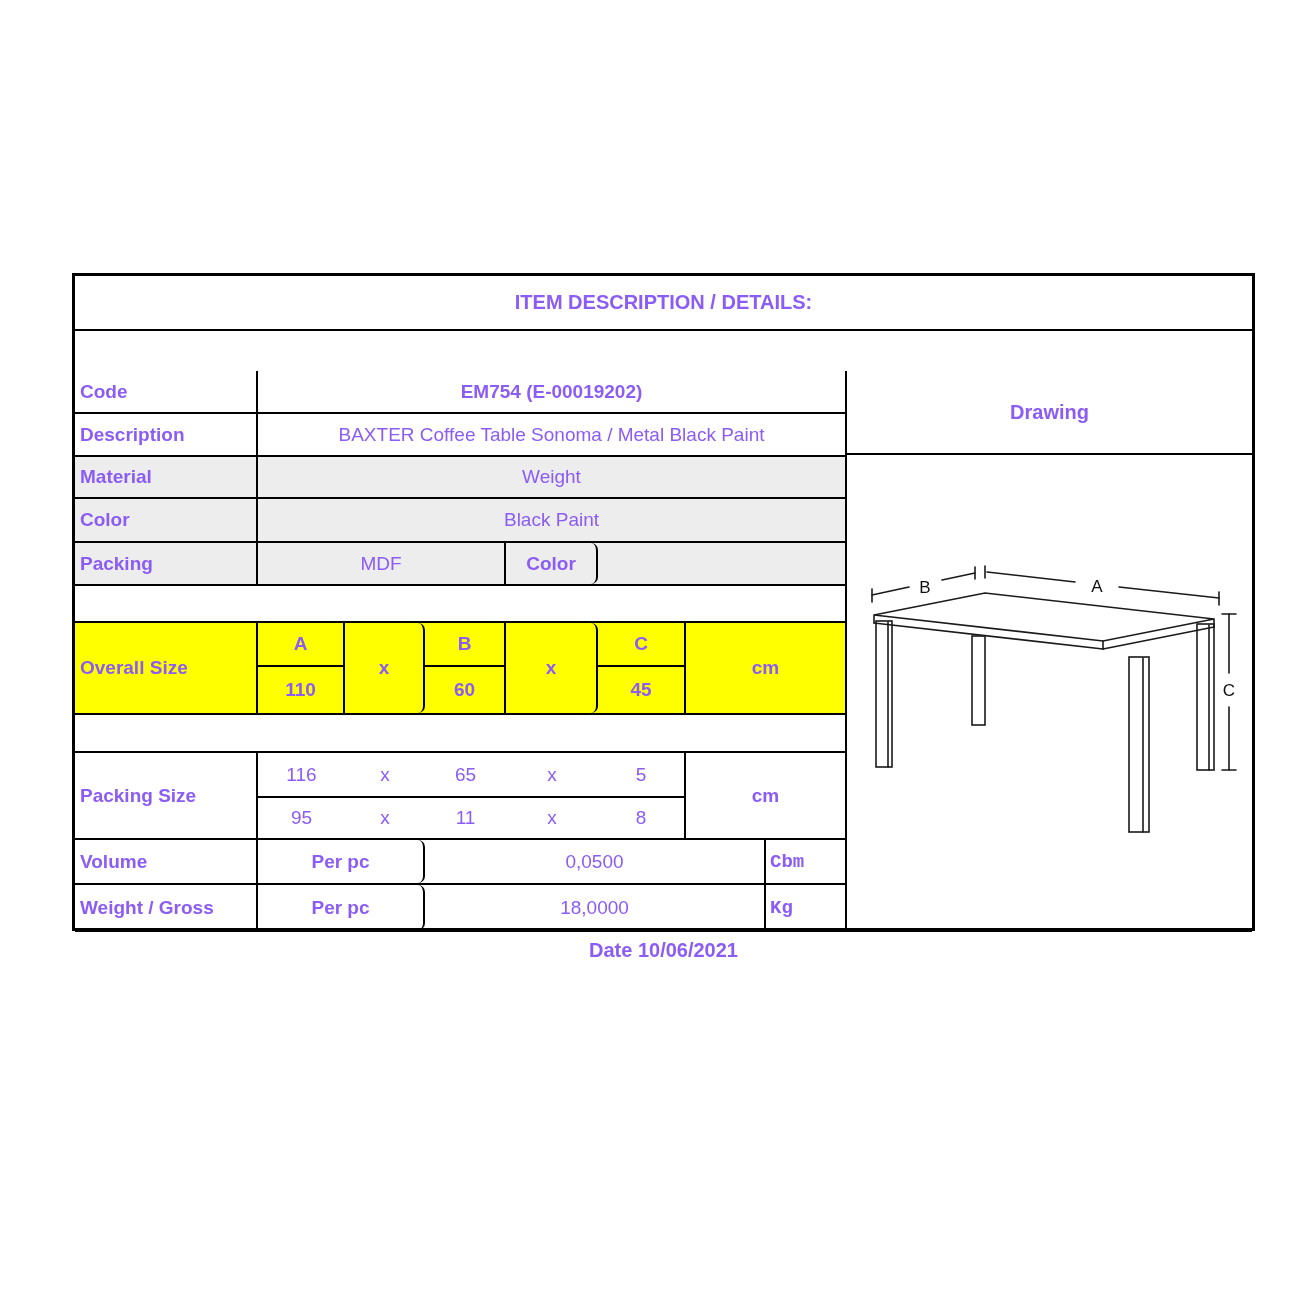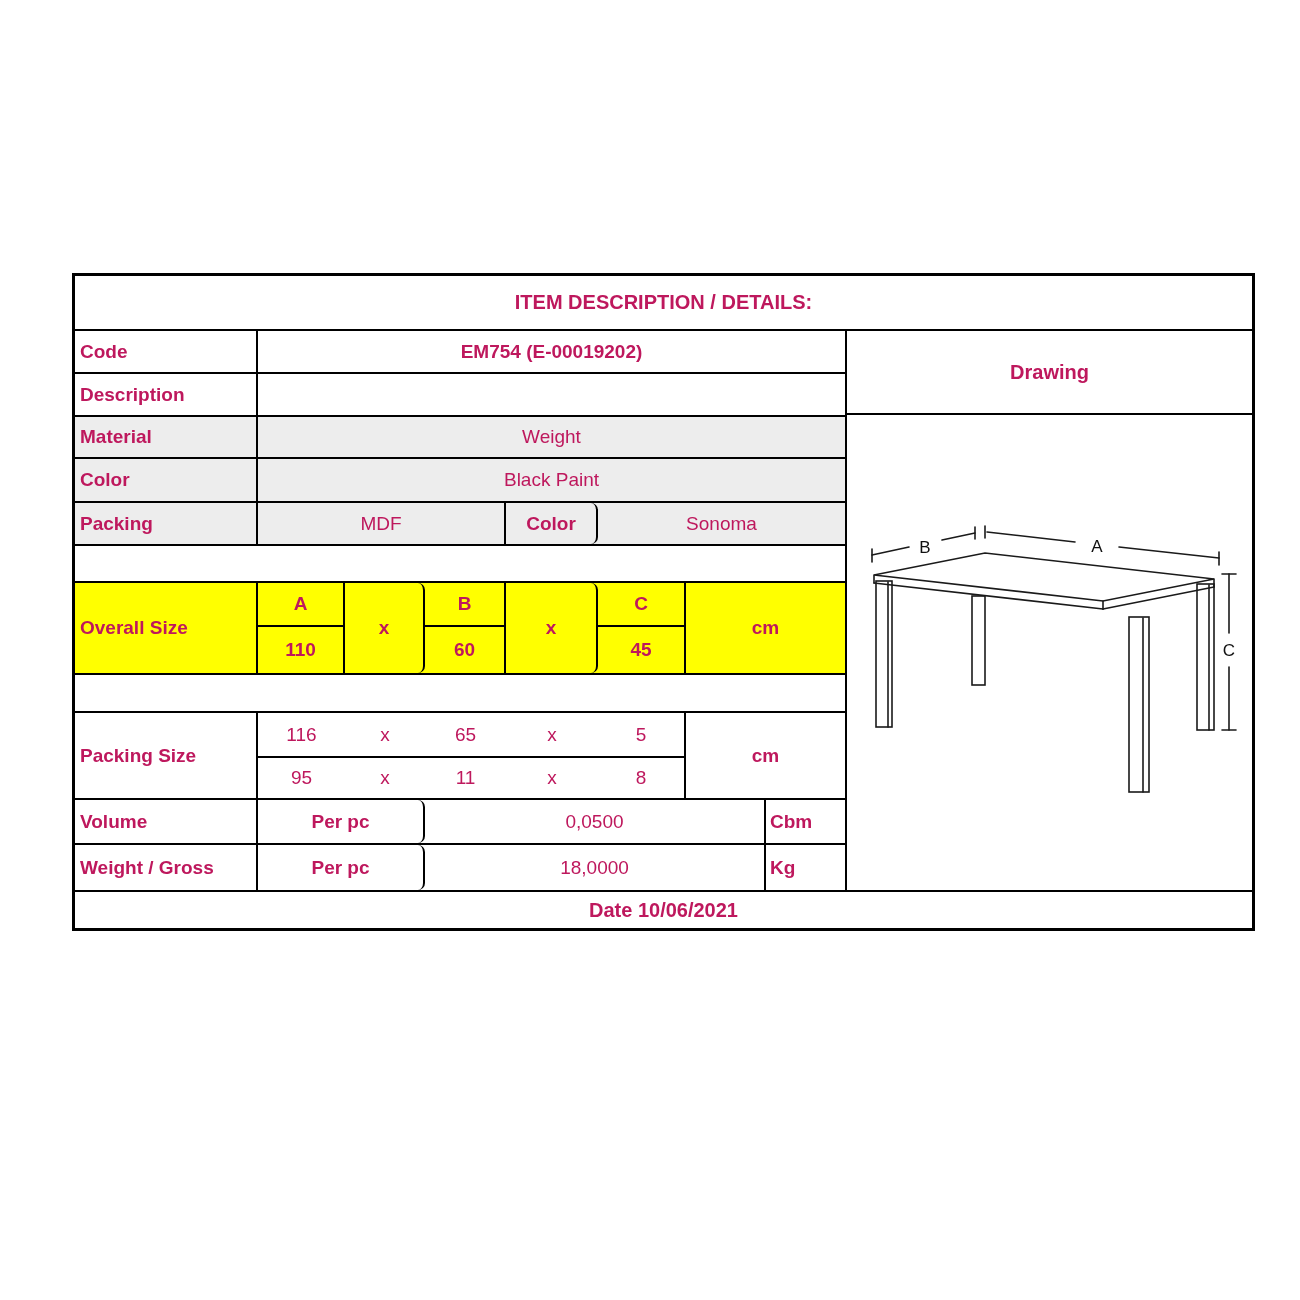--- a/index.html
+++ b/index.html
@@ -1,34 +1,34 @@
 <!DOCTYPE html>
 <html><head>
 <meta charset="utf-8">
 <style>
   html,body{margin:0;padding:0;background:#ffffff;}
   .page{position:relative;width:1300px;height:1300px;background:#ffffff;
-        font-family:"Liberation Sans", sans-serif;color:#be185d;}
+        font-family:"Liberation Sans", sans-serif;color:#8b5cf6;}
   .sheet{position:absolute;left:72px;top:273px;width:1183px;height:658px;
          border:3px solid #000;box-sizing:border-box;background:#fff;}
   .title-row{height:55px;border-bottom:2px solid #000;display:flex;align-items:center;
              justify-content:center;font-weight:bold;font-size:20px;box-sizing:border-box;}
-  .mid{display:flex;height:559px;}
+  .mid{display:flex;height:559px;margin-top:40px;}
   .left{width:776px;border-right:2px solid #000;box-sizing:border-box;}
   .right{flex:1;display:flex;flex-direction:column;}
   .r{display:flex;box-sizing:border-box;border-bottom:2px solid #000;}
   .r>div{box-sizing:border-box;}
   .cell{display:flex;align-items:center;justify-content:center;font-size:19px;}
   .lab{display:flex;align-items:center;font-weight:bold;font-size:19px;padding-left:5px;}
   .br{border-right:2px solid #000;}
   .bb{border-bottom:2px solid #000;justify-content:center;}
   .gray{background:#EDEDED;}
   .empty-row{box-sizing:border-box;border-bottom:2px solid #000;background:#fff;}
   .bold{font-weight:bold;border-radius:7px;}
-  .unit-left{justify-content:flex-start;padding-left:4px;font-weight:bold;}
+  .unit-left{justify-content:flex-start;padding-left:4px;font-weight:bold;font-family:Liberation Mono, monospace;}
   .stack{display:flex;flex-direction:column;}
   .half{display:flex;align-items:center;justify-content:center;font-size:19px;font-weight:bold;box-sizing:border-box;}
   .drawing-hdr{height:86px;border-bottom:2px solid #000;display:flex;align-items:center;
                justify-content:center;font-weight:bold;font-size:20px;box-sizing:border-box;}
   .drawing-area{flex:1;position:relative;}
   .date-row{height:38px;display:flex;align-items:center;justify-content:center;
             font-weight:bold;font-size:20px;box-sizing:border-box;}
   svg text{font-family:"Liberation Sans", sans-serif;font-size:17px;fill:#111;}
 </style>
 </head>
@@ -42,37 +42,37 @@
     <div class="mid">
       <div class="left">
 
         <div class="r" style="height:43px">
           <div class="lab br" style="width:183px">Code</div>
           <div class="cell bold" style="flex:1">EM754 (E-00019202)</div>
         </div>
 
         <div class="r" style="height:43px">
           <div class="lab br" style="width:183px">Description</div>
+          <div class="cell" style="flex:1">BAXTER Coffee Table Sonoma / Metal Black Paint</div>
         </div>
 
         <div class="r gray" style="height:42px">
           <div class="lab br" style="width:183px">Material</div>
           <div class="cell" style="flex:1">Weight</div>
         </div>
 
         <div class="r gray" style="height:44px">
           <div class="lab br" style="width:183px">Color</div>
           <div class="cell" style="flex:1">Black Paint</div>
         </div>
 
         <div class="r gray" style="height:43px">
           <div class="lab br" style="width:183px">Packing</div>
           <div class="cell br" style="width:248px">MDF</div>
           <div class="cell bold br" style="width:92px">Color</div>
-          <div class="cell" style="flex:1">Sonoma</div>
         </div>
 
         <div class="empty-row" style="height:37px"></div>
 
         <div class="r" style="height:92px;background:#FFFF00">
           <div class="lab br" style="width:183px">Overall Size</div>
           <div class="stack br" style="width:87px">
             <div class="half bb" style="height:44px">A</div>
             <div class="half" style="flex:1">110</div>
           </div>

